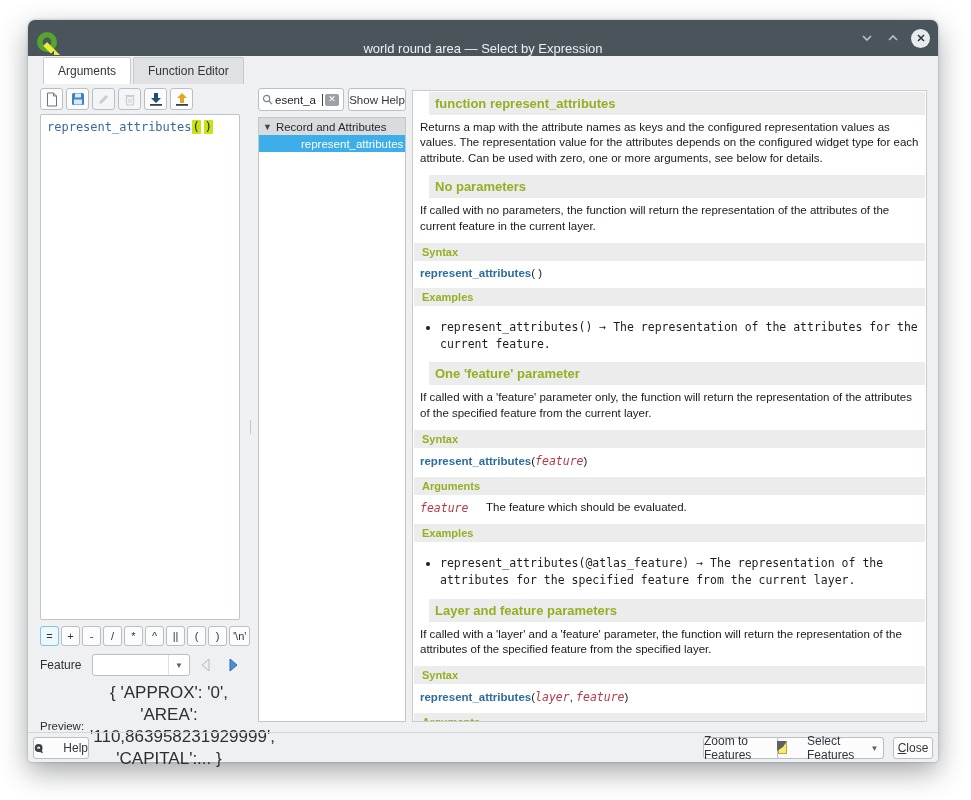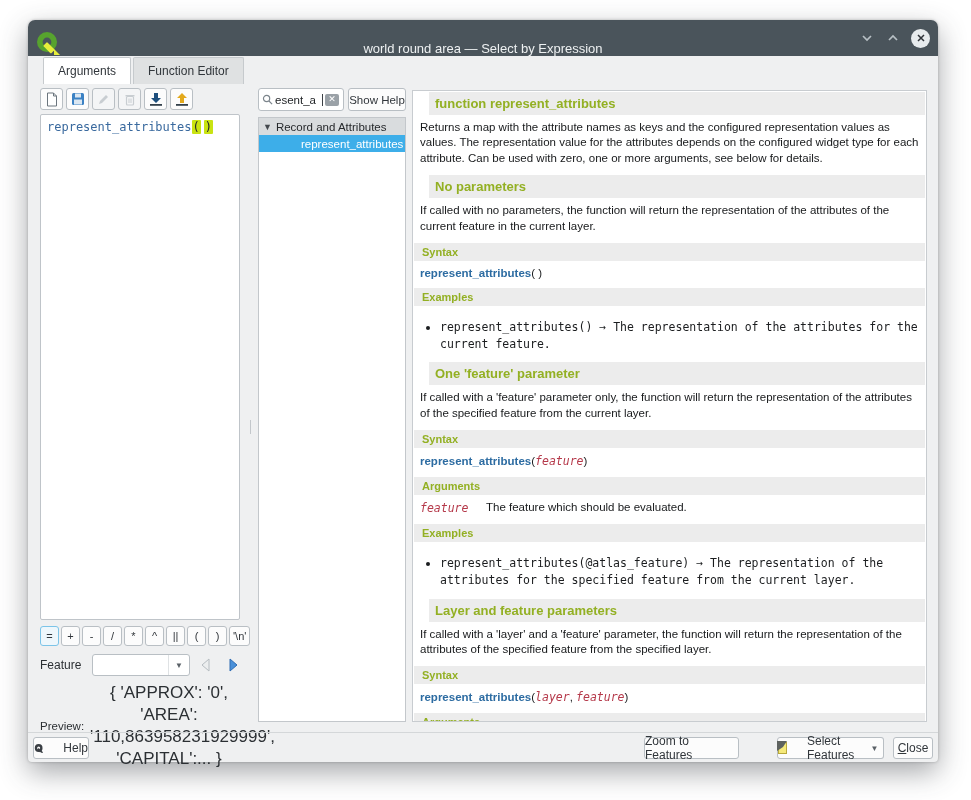--- a/index.html
+++ b/index.html
@@ -334,21 +334,21 @@
   <div class="footer">
     <div class="fbtn" style="left:5px; width:56px;">
       <svg width="12" height="12" viewBox="0 0 24 24">
         <circle cx="12" cy="12" r="10" fill="#3a3f44"></circle>
         <circle cx="12" cy="12" r="4" fill="#fcfcfc"></circle>
         <rect x="12" y="12" width="11" height="5.5" rx="1" transform="rotate(45 12 12)" fill="#3a3f44"></rect>
         <path d="M18 18 L24 24 L18 24 Z" fill="#3a3f44"></path>
       </svg>
       <span>Help</span>
     </div>
-    <div class="fbtn" style="left:616px; width:95px;">
+    <div class="fbtn" style="left:675px; width:95px;">
       <span>Zoom to Features</span>
     </div>
     <div class="fbtn" style="left:749px; width:90px; border-radius:3px 0 0 3px;">
       <span class="yellow-sq"></span>
       <span>Select Features</span>
     </div>
     <div class="fbtn" style="left:838px; width:18px; border-left:none; border-radius:0 3px 3px 0; font-size:8px; color:#5a6167;">▼</div>
     <div class="fbtn" style="left:865px; width:40px;">
       <span class="close-label">Close</span>
     </div>

